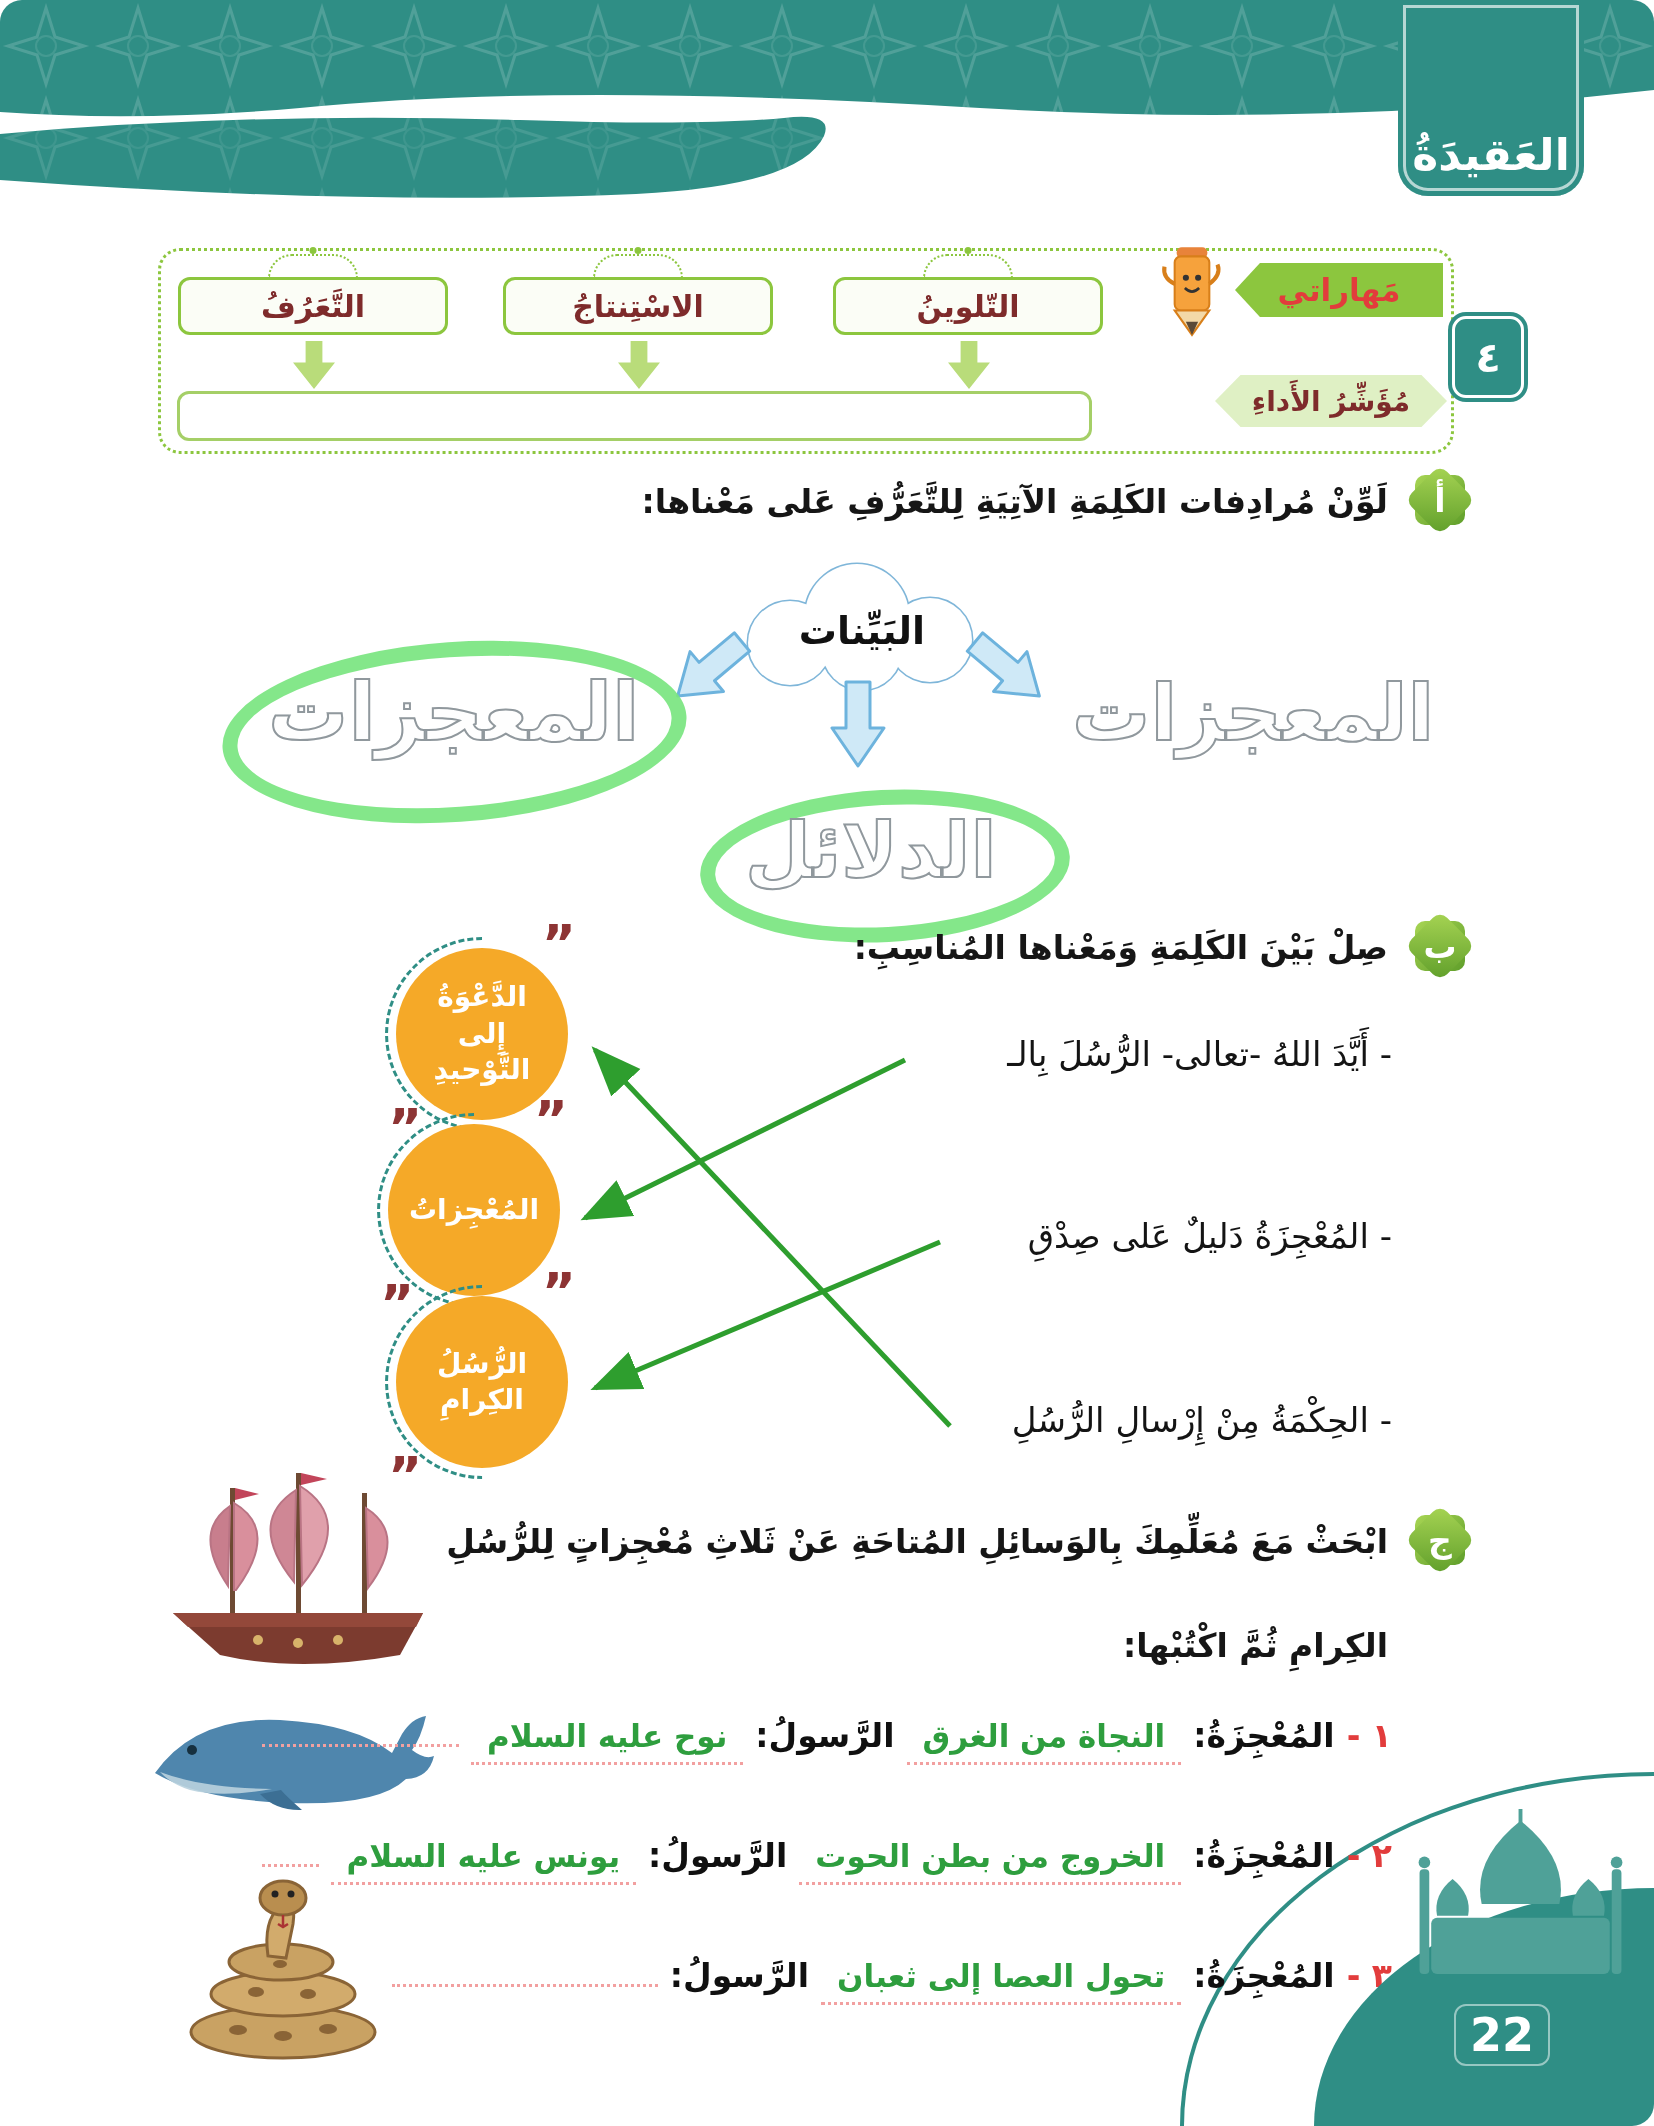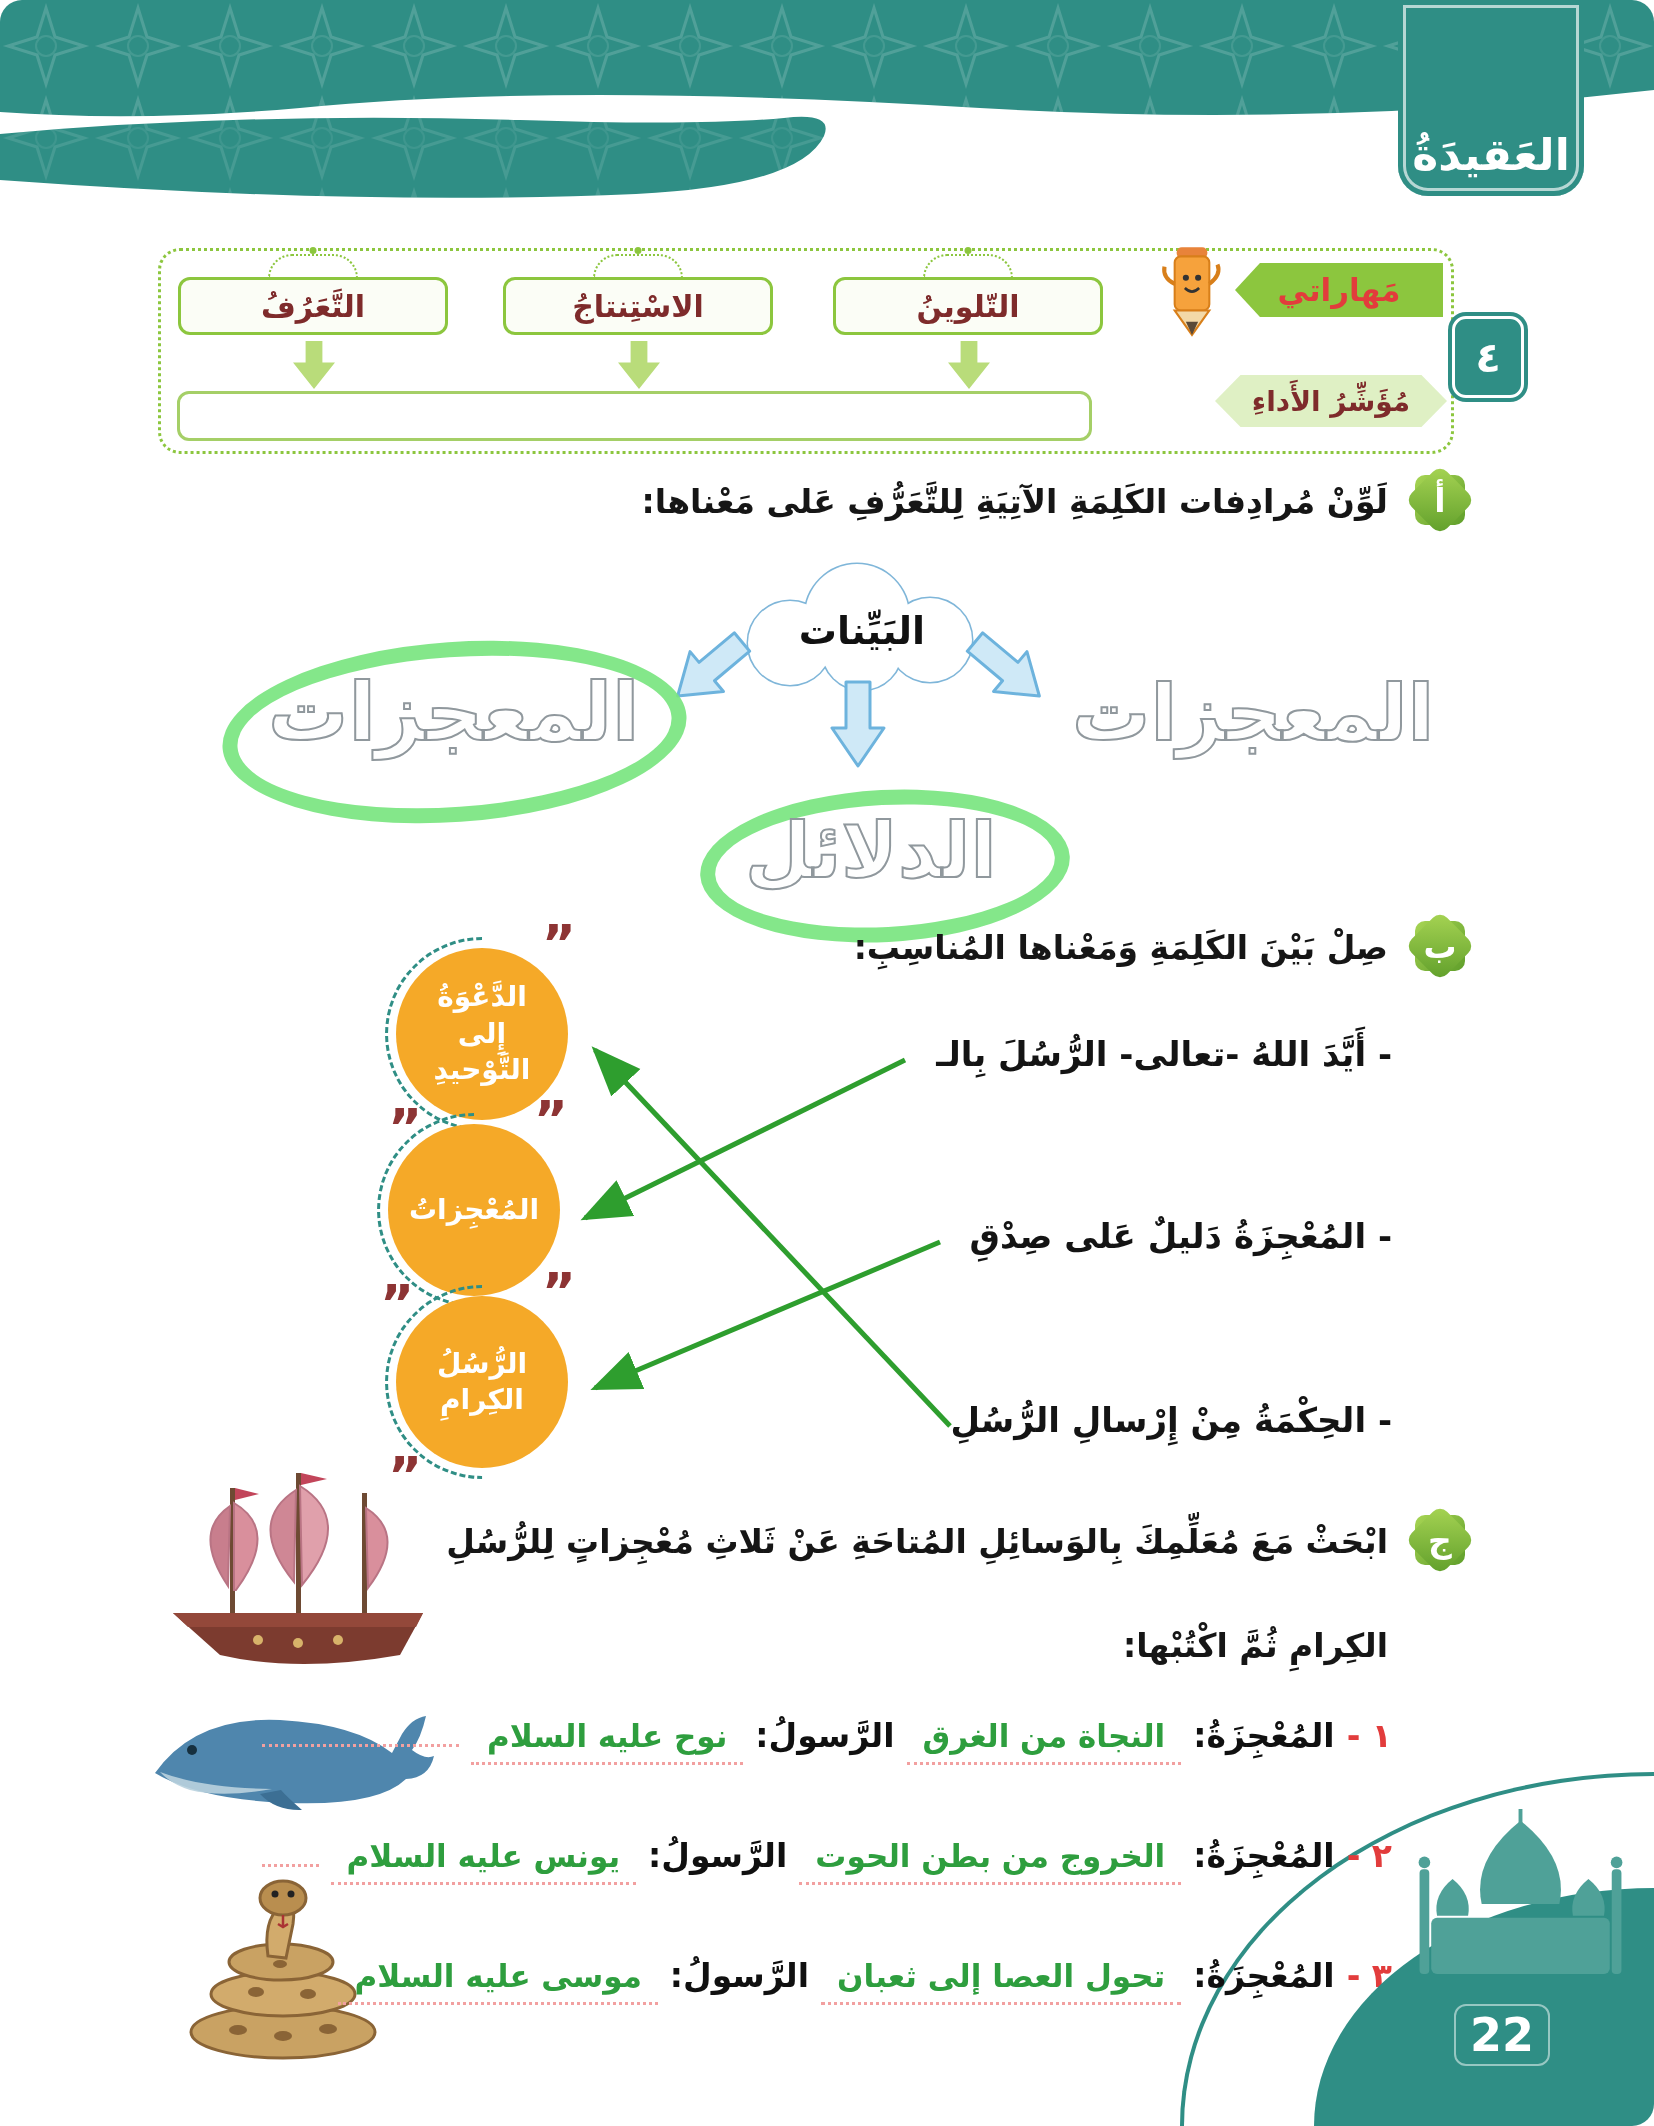--- a/index.html
+++ b/index.html
@@ -106,21 +106,21 @@
   }
   .bubble-arc {
     position:absolute; inset:-11px; border:3px dashed #2f8e85; border-radius:50%;
     border-top-color:transparent; border-right-color:transparent; transform:rotate(45deg);
   }
   .q { position:absolute; font-size:52px; font-weight:bold; color:#8d3434; line-height:1; }
   .q-top { top:-30px; right:-8px; }
   .q-bot { bottom:-34px; left:-8px; }
   .prompt {
     position:absolute; direction:rtl; white-space:nowrap; color:#141414;
-    font-weight:bold; font-size:34px; z-index:2;
+    font-weight:normal; font-size:34px; z-index:2;
   }
   .connectors { position:absolute; left:0; top:0; z-index:3; pointer-events:none; }
 
   
   .c-row {
     position:absolute; direction:rtl; display:flex; align-items:baseline;
     gap:12px; font-size:33px; font-weight:bold; white-space:nowrap; z-index:2;
   }
   .c-num { color:#e23c3c; }
   .c-lbl { color:#101010; }
@@ -362,21 +362,20 @@
     <span class="c-ans">الخروج من بطن الحوت</span>
     <span class="c-lbl">الرَّسولُ:</span>
     <span class="c-ans">يونس عليه السلام</span>
     <span class="c-fill"></span>
   </div>
   <div class="c-row" style="right:262px; top:1948px; width:1000px;">
     <span class="c-num">٣ -</span>
     <span class="c-lbl">المُعْجِزَةُ:</span>
     <span class="c-ans">تحول العصا إلى ثعبان</span>
     <span class="c-lbl">الرَّسولُ:</span>
-    <span class="c-ans">موسى عليه السلام</span>
     <span class="c-fill"></span>
   </div>
 
   <div class="corner-arc"></div>
   <div class="corner-solid"></div>
   <div class="mosque-wrap">
     <svg viewBox="0 0 220 170" width="215" height="165">
       <g fill="#4fa198">
         <rect x="18" y="112" width="184" height="58" rx="6"></rect>
         <path d="M110 12 Q160 52 150 98 L70 98 Q60 52 110 12 Z"></path>

